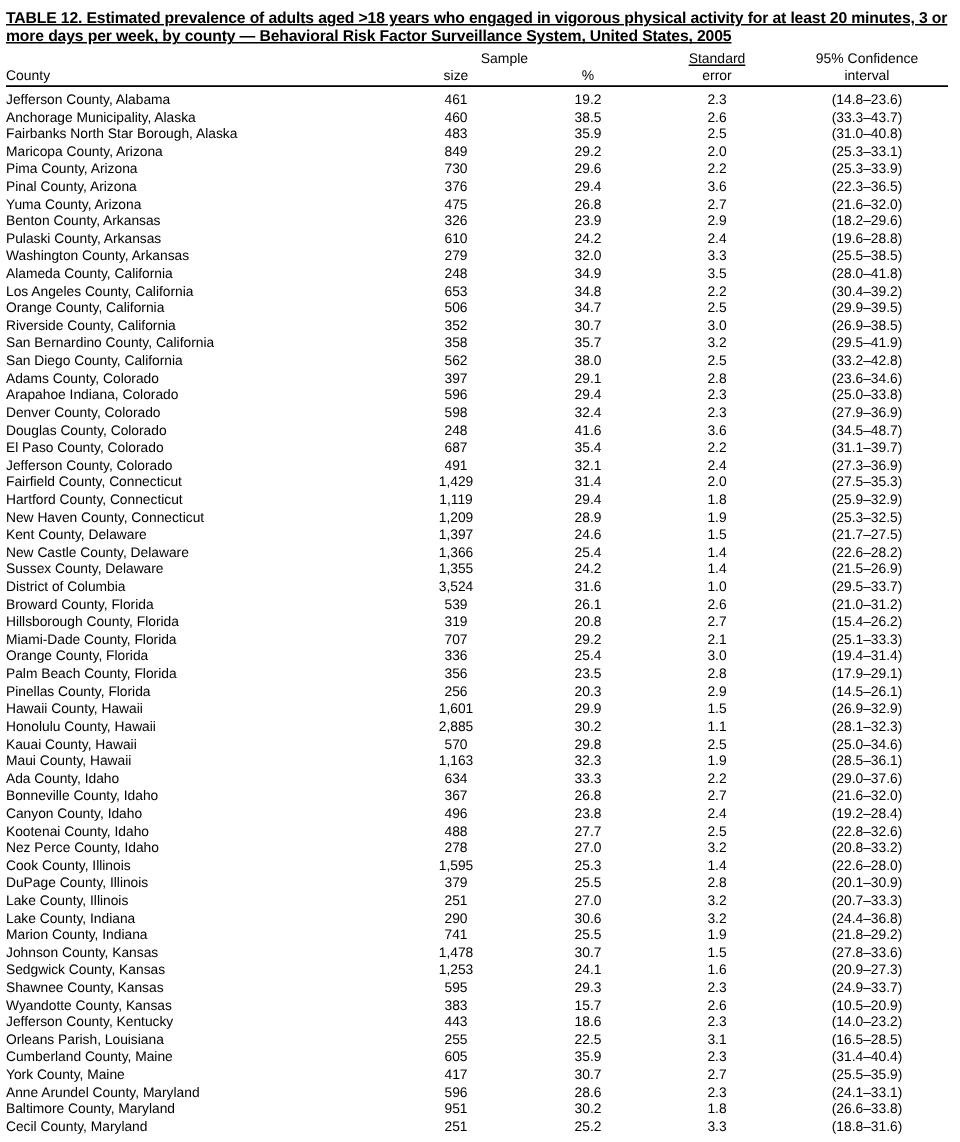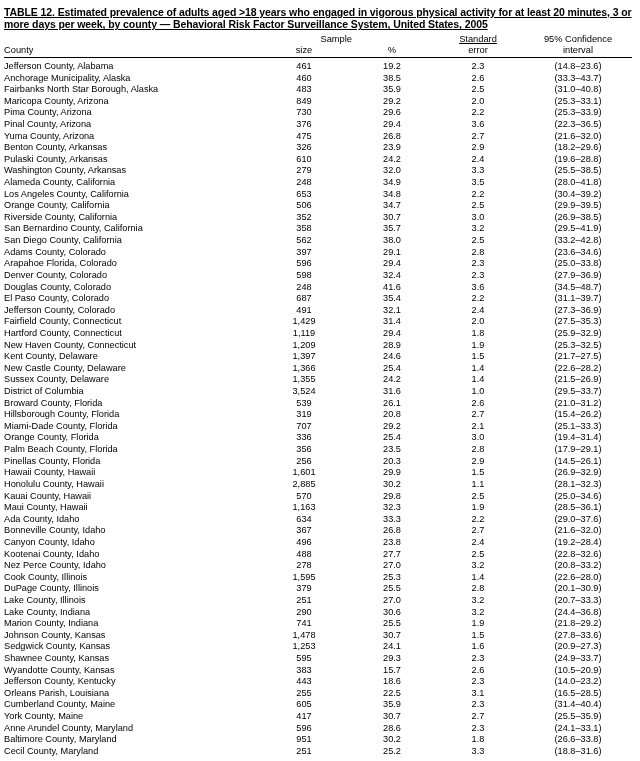--- a/index.html
+++ b/index.html
@@ -221,21 +221,21 @@
           <td class="c-ci">(33.2–42.8)</td>
         </tr>
         <tr>
           <td class="c-county">Adams County, Colorado</td>
           <td class="c-sample">397</td>
           <td class="c-pct">29.1</td>
           <td class="c-se">2.8</td>
           <td class="c-ci">(23.6–34.6)</td>
         </tr>
         <tr>
-          <td class="c-county">Arapahoe Florida, Colorado</td>
+          <td class="c-county">Arapahoe Indiana, Colorado</td>
           <td class="c-sample">596</td>
           <td class="c-pct">29.4</td>
           <td class="c-se">2.3</td>
           <td class="c-ci">(25.0–33.8)</td>
         </tr>
         <tr>
           <td class="c-county">Denver County, Colorado</td>
           <td class="c-sample">598</td>
           <td class="c-pct">32.4</td>
           <td class="c-se">2.3</td>

